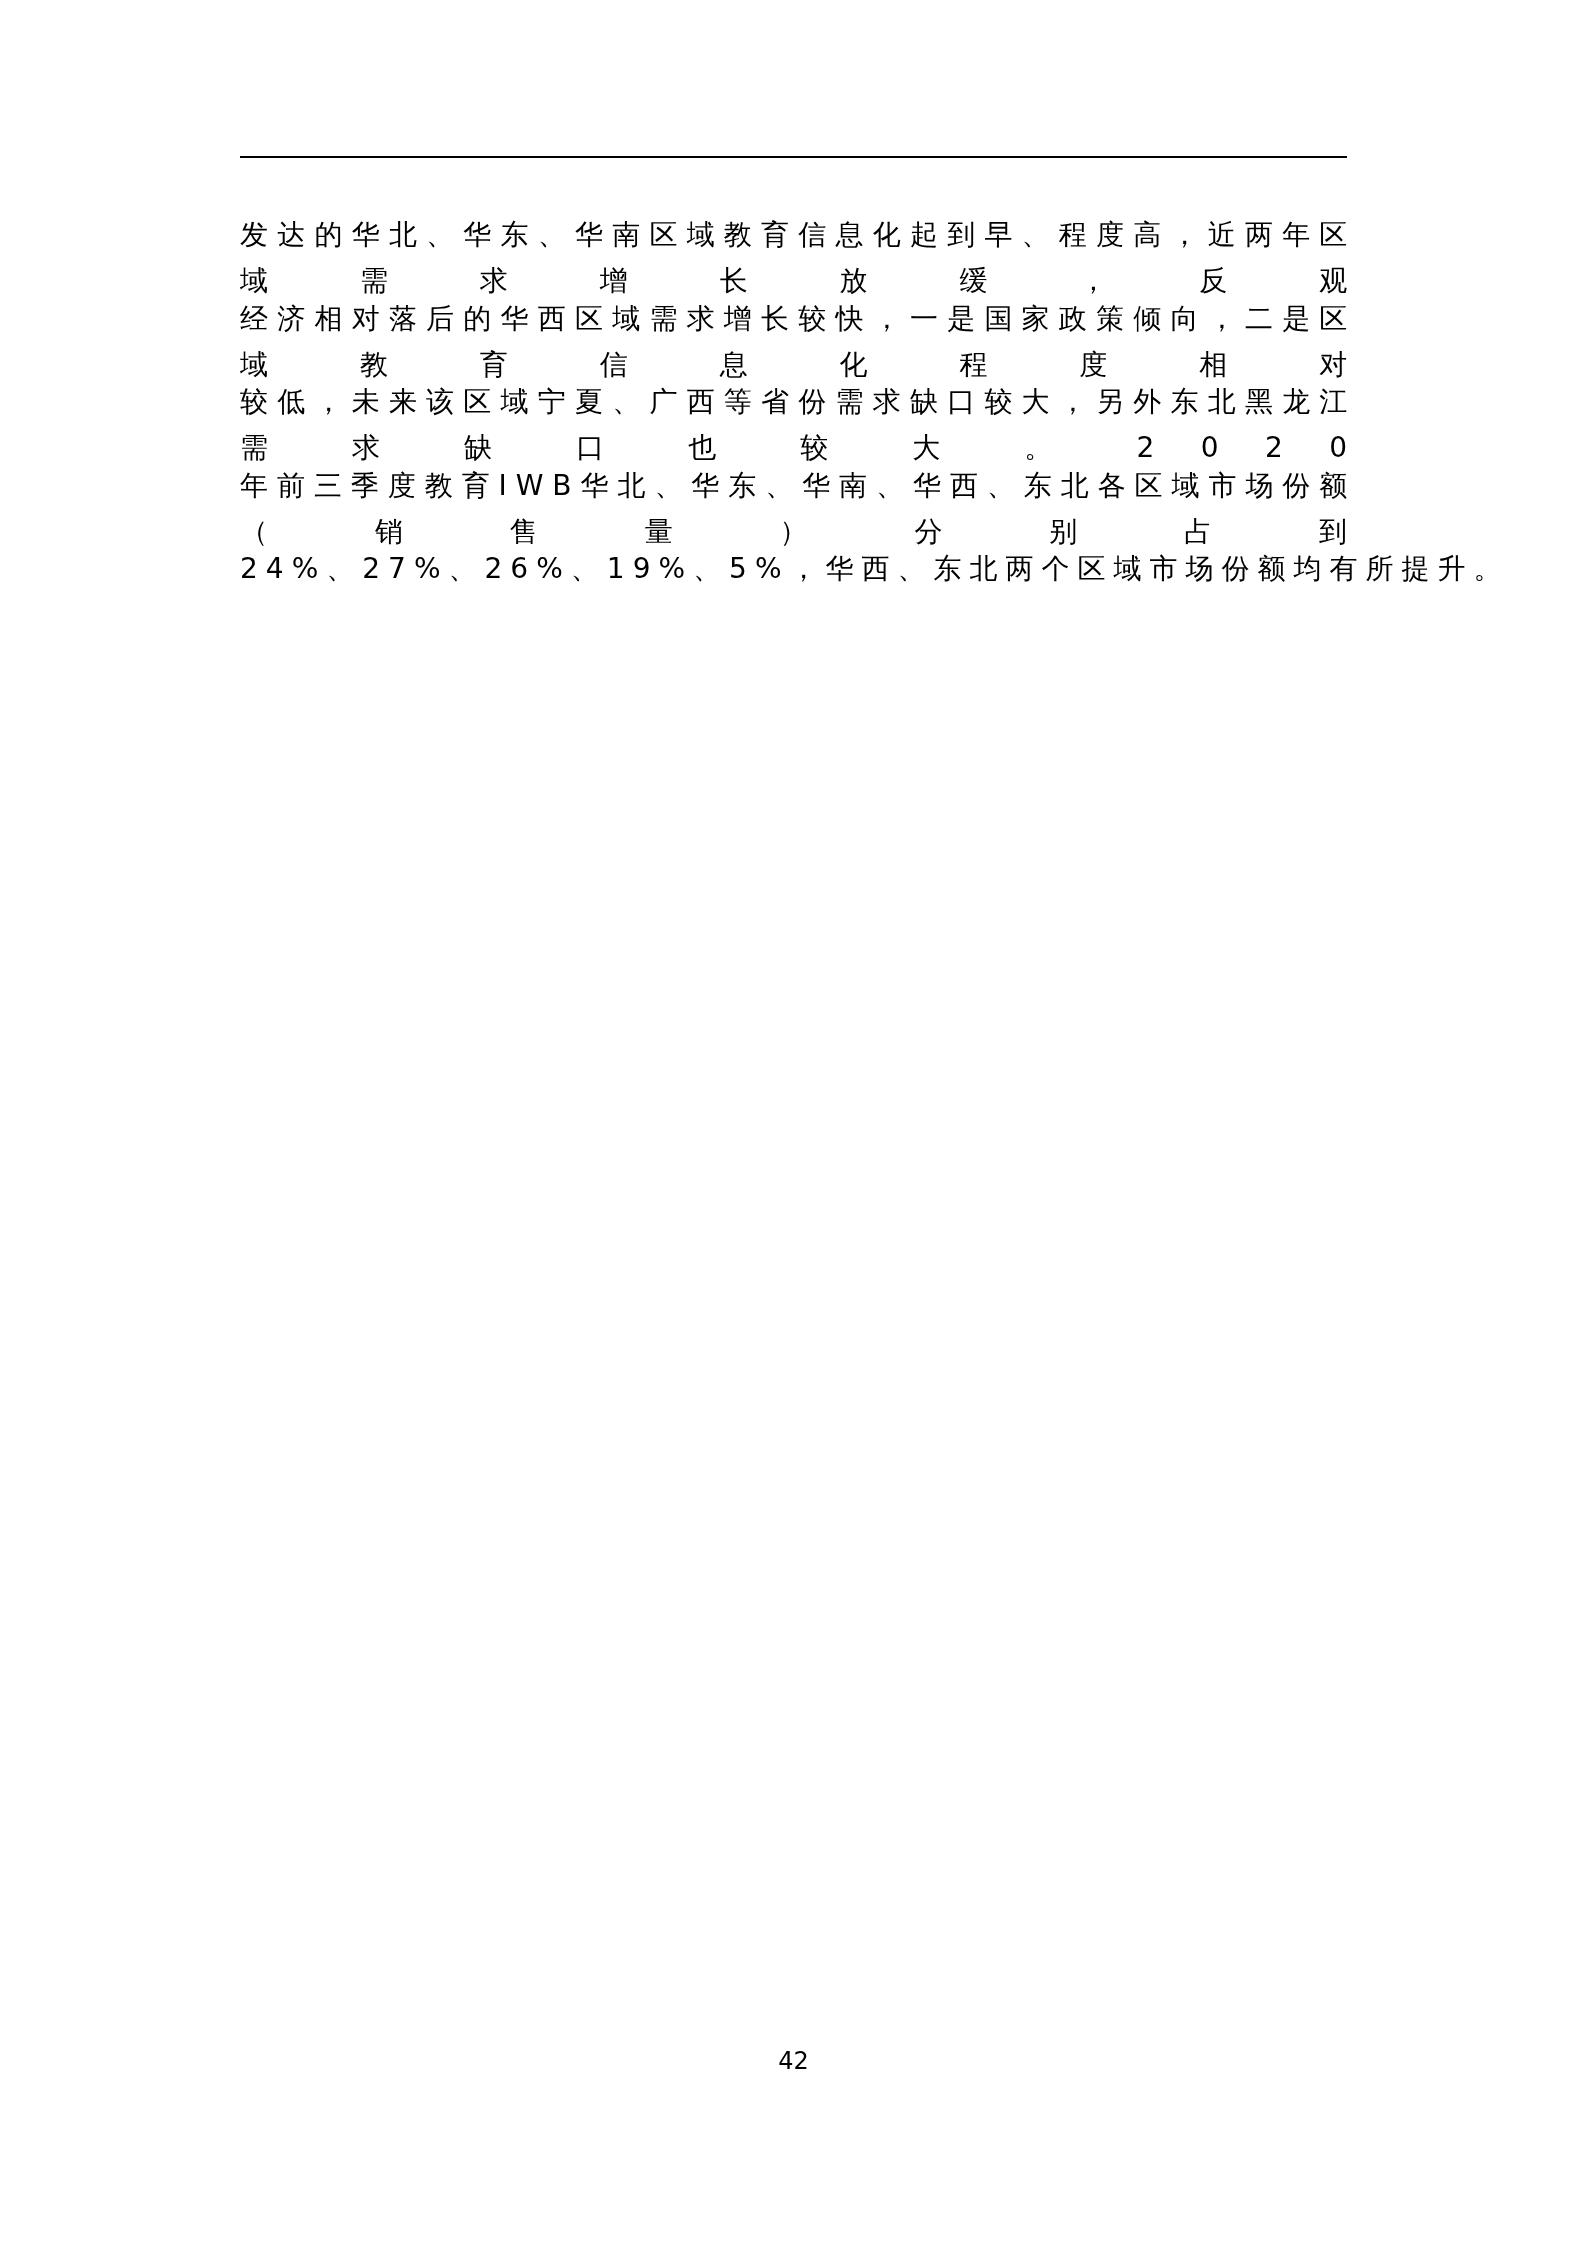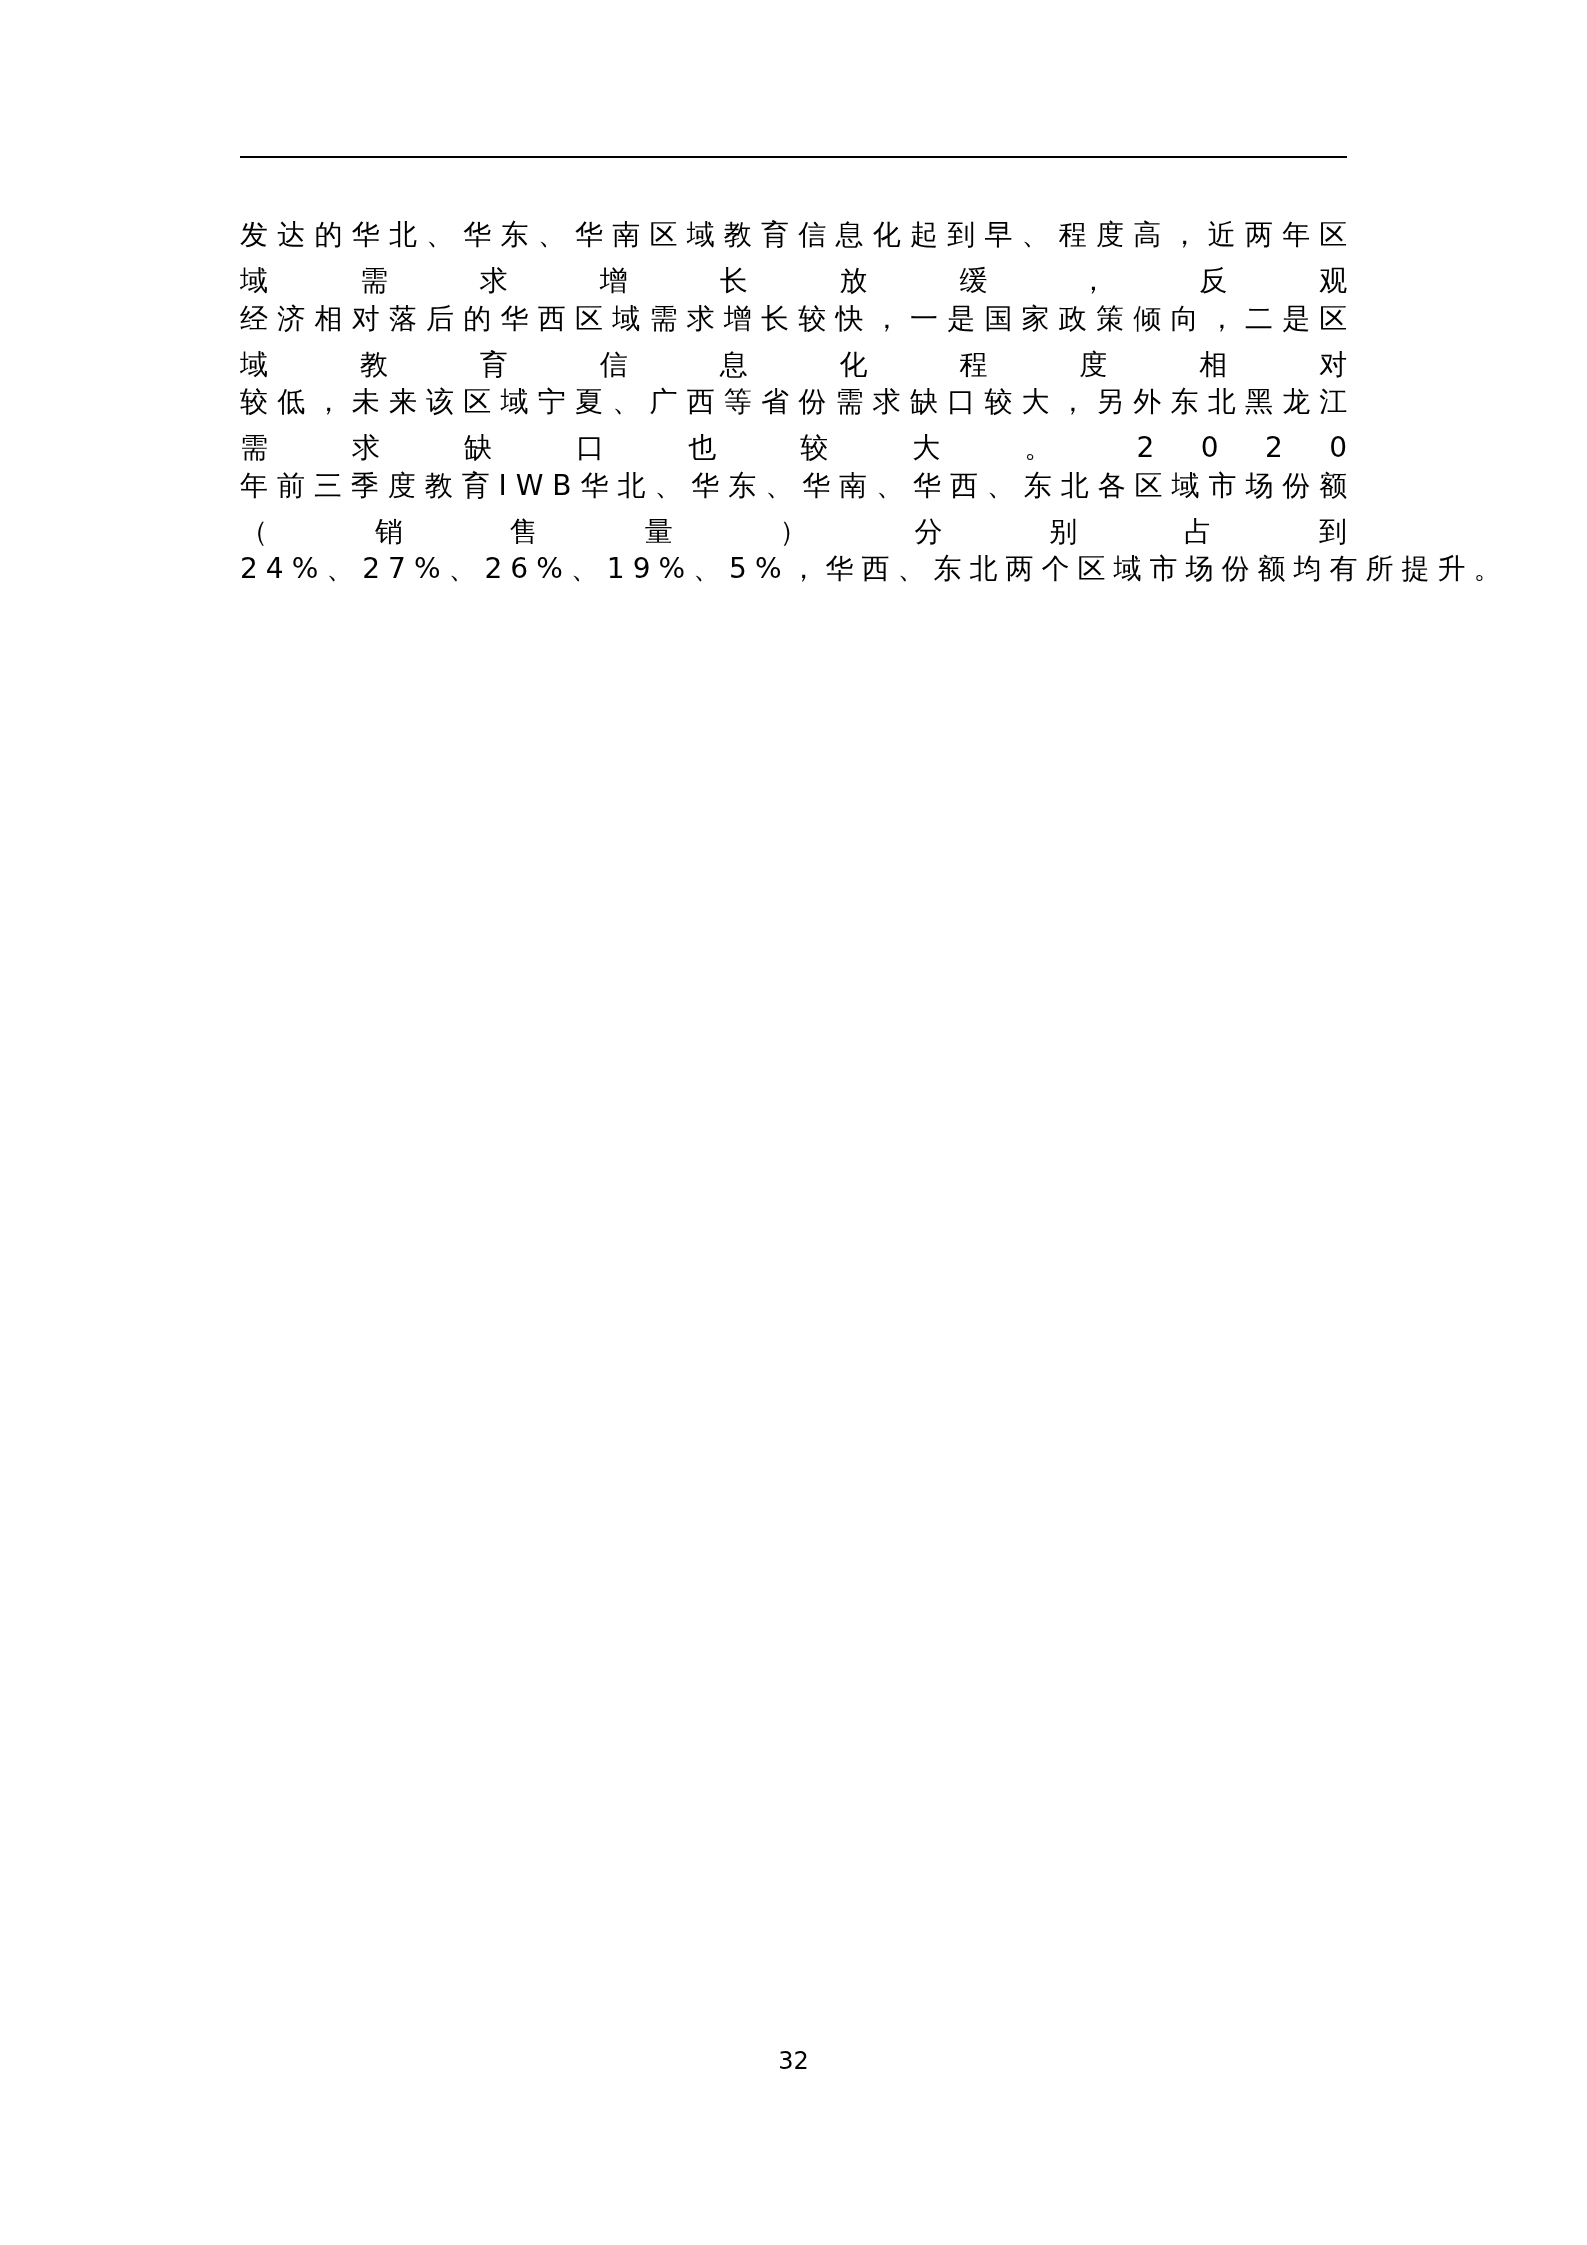--- a/index.html
+++ b/index.html
@@ -58,13 +58,13 @@
 <div class="header-rule"></div>
 
 <div class="body-text">
   <span class="line" style="white-space: normal; word-spacing: 0px; letter-spacing: 0px;"><span style="display: inline;">发</span> <span style="display: inline;">达</span> <span style="display: inline;">的</span> <span style="display: inline;">华</span> <span style="display: inline;">北</span> <span style="display: inline;">、</span> <span style="display: inline;">华</span> <span style="display: inline;">东</span> <span style="display: inline;">、</span> <span style="display: inline;">华</span> <span style="display: inline;">南</span> <span style="display: inline;">区</span> <span style="display: inline;">域</span> <span style="display: inline;">教</span> <span style="display: inline;">育</span> <span style="display: inline;">信</span> <span style="display: inline;">息</span> <span style="display: inline;">化</span> <span style="display: inline;">起</span> <span style="display: inline;">到</span> <span style="display: inline;">早</span> <span style="display: inline;">、</span> <span style="display: inline;">程</span> <span style="display: inline;">度</span> <span style="display: inline;">高</span> <span style="display: inline;">，</span> <span style="display: inline;">近</span> <span style="display: inline;">两</span> <span style="display: inline;">年</span> <span style="display: inline;">区</span> <span style="display: inline;">域</span> <span style="display: inline;">需</span> <span style="display: inline;">求</span> <span style="display: inline;">增</span> <span style="display: inline;">长</span> <span style="display: inline;">放</span> <span style="display: inline;">缓</span> <span style="display: inline;">，</span> <span style="display: inline;">反</span> <span style="display: inline;">观</span></span>
   <span class="line" style="white-space: normal; word-spacing: 0px; letter-spacing: 0px;"><span style="display: inline;">经</span> <span style="display: inline;">济</span> <span style="display: inline;">相</span> <span style="display: inline;">对</span> <span style="display: inline;">落</span> <span style="display: inline;">后</span> <span style="display: inline;">的</span> <span style="display: inline;">华</span> <span style="display: inline;">西</span> <span style="display: inline;">区</span> <span style="display: inline;">域</span> <span style="display: inline;">需</span> <span style="display: inline;">求</span> <span style="display: inline;">增</span> <span style="display: inline;">长</span> <span style="display: inline;">较</span> <span style="display: inline;">快</span> <span style="display: inline;">，</span> <span style="display: inline;">一</span> <span style="display: inline;">是</span> <span style="display: inline;">国</span> <span style="display: inline;">家</span> <span style="display: inline;">政</span> <span style="display: inline;">策</span> <span style="display: inline;">倾</span> <span style="display: inline;">向</span> <span style="display: inline;">，</span> <span style="display: inline;">二</span> <span style="display: inline;">是</span> <span style="display: inline;">区</span> <span style="display: inline;">域</span> <span style="display: inline;">教</span> <span style="display: inline;">育</span> <span style="display: inline;">信</span> <span style="display: inline;">息</span> <span style="display: inline;">化</span> <span style="display: inline;">程</span> <span style="display: inline;">度</span> <span style="display: inline;">相</span> <span style="display: inline;">对</span></span>
   <span class="line" style="white-space: normal; word-spacing: 0px; letter-spacing: 0px;"><span style="display: inline;">较</span> <span style="display: inline;">低</span> <span style="display: inline;">，</span> <span style="display: inline;"> </span> <span style="display: inline;">未</span> <span style="display: inline;">来</span> <span style="display: inline;">该</span> <span style="display: inline;">区</span> <span style="display: inline;">域</span> <span style="display: inline;">宁</span> <span style="display: inline;">夏</span> <span style="display: inline;">、</span> <span style="display: inline;">广</span> <span style="display: inline;">西</span> <span style="display: inline;">等</span> <span style="display: inline;">省</span> <span style="display: inline;">份</span> <span style="display: inline;">需</span> <span style="display: inline;">求</span> <span style="display: inline;">缺</span> <span style="display: inline;">口</span> <span style="display: inline;">较</span> <span style="display: inline;">大</span> <span style="display: inline;">，</span> <span style="display: inline;">另</span> <span style="display: inline;">外</span> <span style="display: inline;">东</span> <span style="display: inline;">北</span> <span style="display: inline;">黑</span> <span style="display: inline;">龙</span> <span style="display: inline;">江</span> <span style="display: inline;">需</span> <span style="display: inline;">求</span> <span style="display: inline;">缺</span> <span style="display: inline;">口</span> <span style="display: inline;">也</span> <span style="display: inline;">较</span> <span style="display: inline;">大</span> <span style="display: inline;">。</span> <span style="display: inline;">2</span> <span style="display: inline;">0</span> <span style="display: inline;">2</span> <span style="display: inline;">0</span></span>
   <span class="line" style="white-space: normal; word-spacing: 0px; letter-spacing: 0px;"><span style="display: inline;">年</span> <span style="display: inline;">前</span> <span style="display: inline;">三</span> <span style="display: inline;">季</span> <span style="display: inline;">度</span> <span style="display: inline;">教</span> <span style="display: inline;">育</span> <span style="display: inline;"> </span> <span style="display: inline;">I</span> <span style="display: inline;">W</span> <span style="display: inline;">B</span> <span style="display: inline;"> </span> <span style="display: inline;">华</span> <span style="display: inline;">北</span> <span style="display: inline;">、</span> <span style="display: inline;">华</span> <span style="display: inline;">东</span> <span style="display: inline;">、</span> <span style="display: inline;">华</span> <span style="display: inline;">南</span> <span style="display: inline;">、</span> <span style="display: inline;">华</span> <span style="display: inline;">西</span> <span style="display: inline;">、</span> <span style="display: inline;">东</span> <span style="display: inline;">北</span> <span style="display: inline;">各</span> <span style="display: inline;">区</span> <span style="display: inline;">域</span> <span style="display: inline;">市</span> <span style="display: inline;">场</span> <span style="display: inline;">份</span> <span style="display: inline;">额</span> <span style="display: inline;">（</span> <span style="display: inline;">销</span> <span style="display: inline;">售</span> <span style="display: inline;">量</span> <span style="display: inline;">）</span> <span style="display: inline;">分</span> <span style="display: inline;">别</span> <span style="display: inline;">占</span> <span style="display: inline;">到</span></span>
   <span class="line last" style="letter-spacing: 8px;"><span style="display: inline;">2</span><span style="display: inline;">4</span><span style="display: inline;">%</span><span style="display: inline;">、</span><span style="display: inline;">2</span><span style="display: inline;">7</span><span style="display: inline;">%</span><span style="display: inline;">、</span><span style="display: inline;">2</span><span style="display: inline;">6</span><span style="display: inline;">%</span><span style="display: inline;">、</span><span style="display: inline;">1</span><span style="display: inline;">9</span><span style="display: inline;">%</span><span style="display: inline;">、</span><span style="display: inline;">5</span><span style="display: inline;">%</span><span style="display: inline;">，</span><span style="display: inline;">华</span><span style="display: inline;">西</span><span style="display: inline;">、</span><span style="display: inline;">东</span><span style="display: inline;">北</span><span style="display: inline;">两</span><span style="display: inline;">个</span><span style="display: inline;">区</span><span style="display: inline;">域</span><span style="display: inline;">市</span><span style="display: inline;">场</span><span style="display: inline;">份</span><span style="display: inline;">额</span><span style="display: inline;">均</span><span style="display: inline;">有</span><span style="display: inline;">所</span><span style="display: inline;">提</span><span style="display: inline;">升</span><span style="display: inline;">。</span></span>
 </div>
 
-<div class="page-number">32</div>
+<div class="page-number">42</div>
 
 </body></html>

